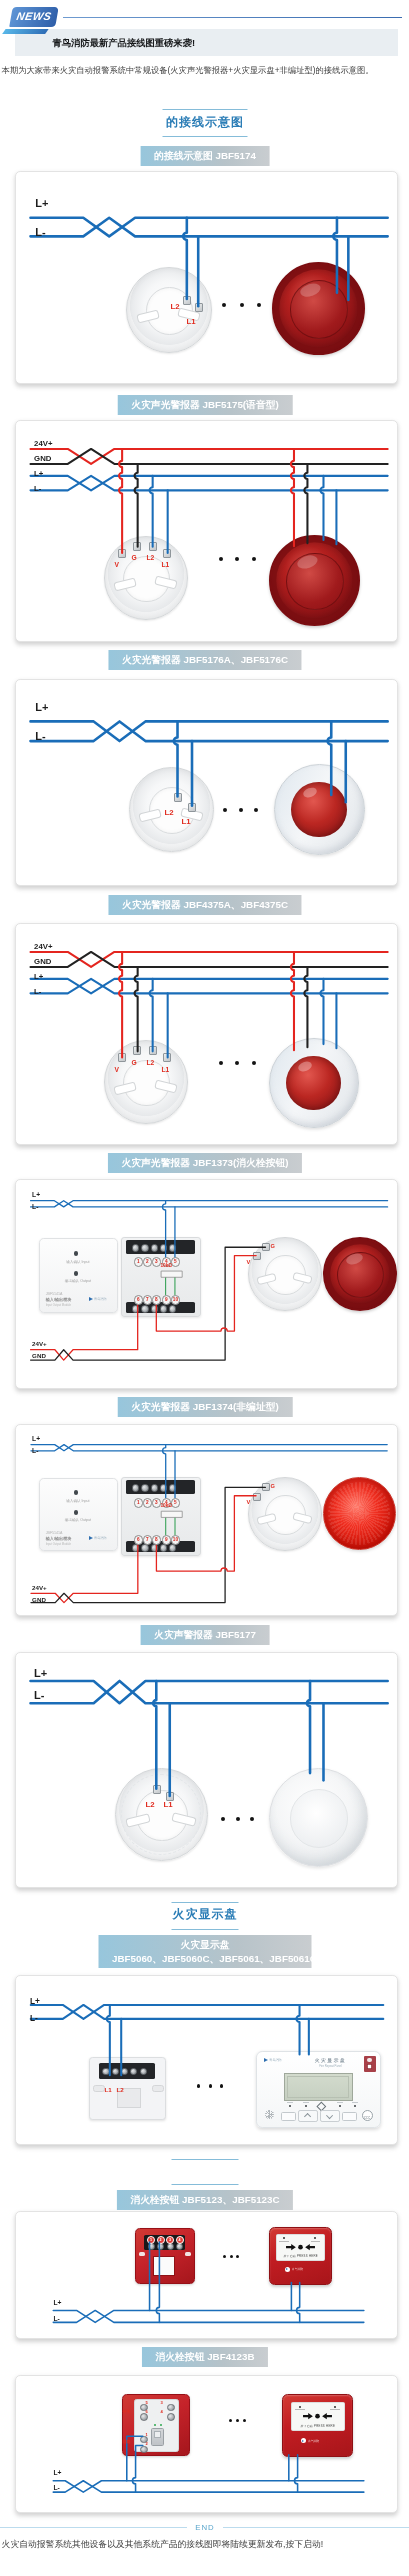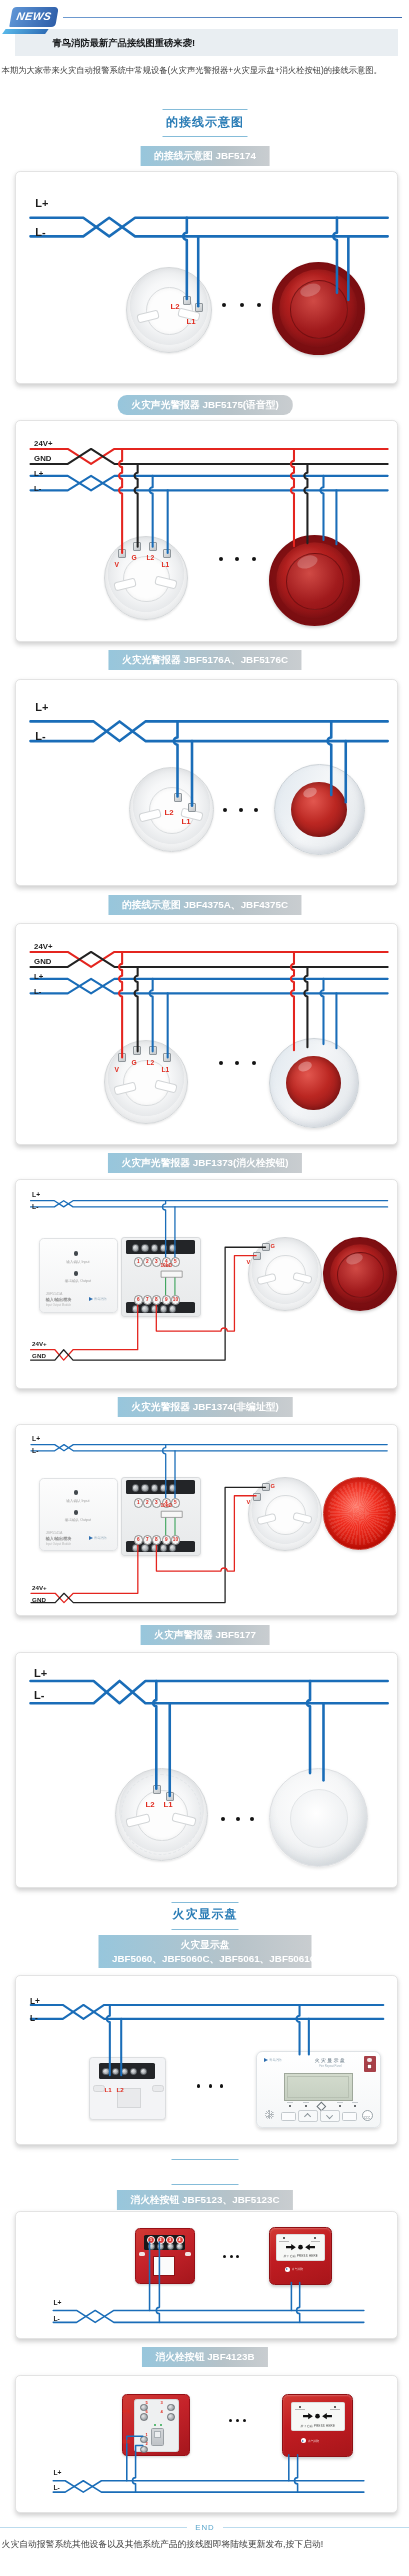--- a/index.html
+++ b/index.html
@@ -107,21 +107,21 @@
 <body>
 
 <div id="page">
 
   <div class="news"><span>NEWS</span></div>
   <div class="hline"></div>
   <div class="subbar"></div>
   <div class="titlebar">
       <span>青鸟消防最新产品接线图重磅来袭!</span>
     </div>
-  <div class="intro">本期为大家带来火灾自动报警系统中常规设备(火灾声光警报器+火灾显示盘+消火栓按钮)的接线示意图。</div>
+  <div class="intro">本期为大家带来火灾自动报警系统中常规设备(火灾声光警报器+火灾显示盘+非编址型)的接线示意图。</div>
 
   <div class="sline" style="top:109px;width:85px;"></div>
   <div class="stitle" style="top:114px;">的接线示意图</div>
   <div class="sline" style="top:136px;width:85px;"></div>
 
   <div class="pbadge" style="top:146px;">的接线示意图 JBF5174</div>
   <div class="panel" style="top:171px;height:211px;">
     <div class="dev cbase" style="left:110px;top:95px;width:84px;height:84px;">
       <div class="slot" style="left:12%;top:52%;transform:rotate(-14deg);"></div>
       <div class="slot" style="right:12%;top:50%;transform:rotate(14deg);"></div>
@@ -141,21 +141,21 @@
     </svg>
     <span class="lab" style="left:19.7px;top:25px;font-size:11px;">L+</span>
     <span class="lab" style="left:19.7px;top:54px;font-size:11px;">L-</span>
     <span class="rlab" style="left:155px;top:130px;font-size:7.8px;">L2</span>
     <span class="rlab" style="left:171px;top:145px;font-size:7.8px;">L1</span>
     <div class="dot" style="left:206px;top:131px;width:4.1px;height:4.1px;"></div>
     <div class="dot" style="left:224px;top:131px;width:4.1px;height:4.1px;"></div>
     <div class="dot" style="left:241px;top:131px;width:4.1px;height:4.1px;"></div>
   </div>
 
-  <div class="pbadge" style="top:395px;border-radius:9px;">火灾声光警报器 JBF5175(语音型)</div>
+  <div class="pbadge" style="top:395px;">火灾声光警报器 JBF5175(语音型)</div>
   <div class="panel" style="top:420px;height:220px;">
     <div class="dev cbase" style="left:88px;top:115px;width:82px;height:82px;">
       <div class="slot" style="left:12%;top:52%;transform:rotate(-14deg);"></div>
       <div class="slot" style="right:12%;top:50%;transform:rotate(14deg);"></div>
     </div>
     <div class="tsq" style="left:102px;top:128px;"></div>
     <div class="tsq" style="left:117px;top:121px;"></div>
     <div class="tsq" style="left:133px;top:121px;"></div>
     <div class="tsq" style="left:147px;top:128px;"></div>
     <div class="dev adome" style="left:253px;top:114px;width:87px;height:87px;"></div>
@@ -209,21 +209,21 @@
     </svg>
     <span class="lab" style="left:19.7px;top:21px;font-size:11px;">L+</span>
     <span class="lab" style="left:19.7px;top:50px;font-size:11px;">L-</span>
     <span class="rlab" style="left:149px;top:128px;font-size:7.8px;">L2</span>
     <span class="rlab" style="left:166px;top:137px;font-size:7.8px;">L1</span>
     <div class="dot" style="left:207px;top:128px;width:4.1px;height:4.1px;"></div>
     <div class="dot" style="left:223px;top:128px;width:4.1px;height:4.1px;"></div>
     <div class="dot" style="left:238px;top:128px;width:4.1px;height:4.1px;"></div>
   </div>
 
-  <div class="pbadge" style="top:895px;">的接线示意图 JBF4375A、JBF4375C</div>
+  <div class="pbadge" style="top:895px;">火灾光警报器 JBF4375A、JBF4375C</div>
   <div class="panel" style="top:923px;height:220px;">
     <div class="dev cbase" style="left:88px;top:116px;width:82px;height:82px;">
       <div class="slot" style="left:12%;top:52%;transform:rotate(-14deg);"></div>
       <div class="slot" style="right:12%;top:50%;transform:rotate(14deg);"></div>
     </div>
     <div class="tsq" style="left:102px;top:129px;"></div>
     <div class="tsq" style="left:117px;top:122px;"></div>
     <div class="tsq" style="left:133px;top:122px;"></div>
     <div class="tsq" style="left:147px;top:129px;"></div>
     <div class="dev rdome" style="left:253px;top:114px;width:88px;height:88px;"></div>

